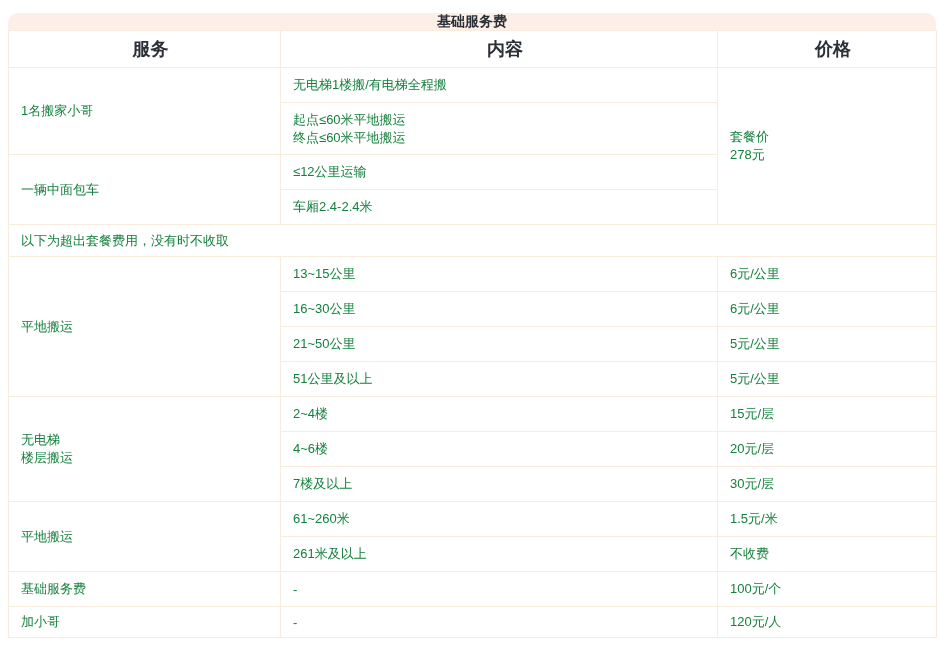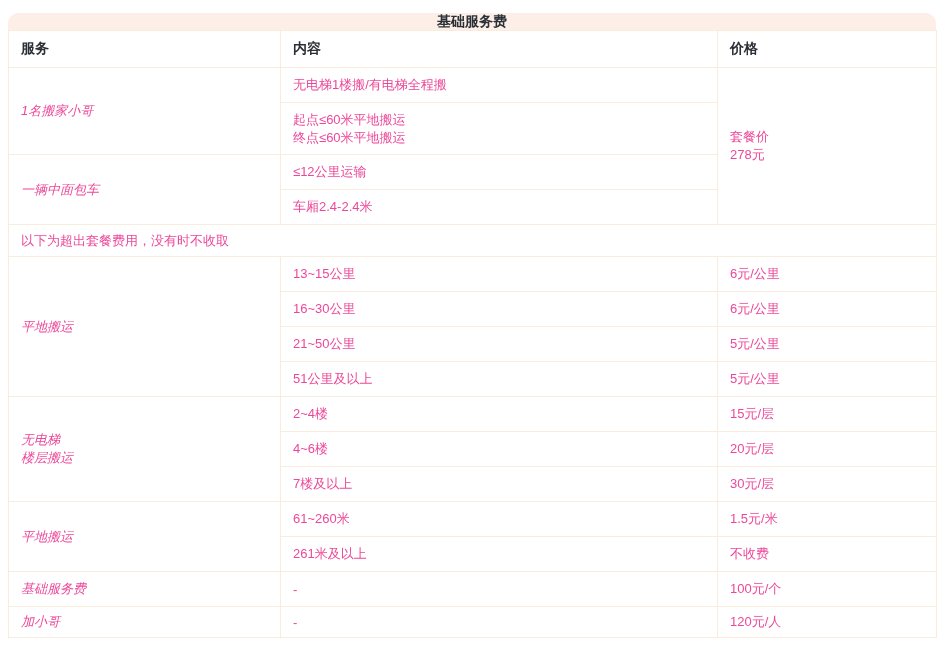--- a/index.html
+++ b/index.html
@@ -34,41 +34,42 @@
     width: 928px;
     border-collapse: collapse;
     table-layout: fixed;
   }
   table.price-table td, table.price-table th {
     border: 1px solid #f8ecdd;
     padding: 0 0 0 12px;
     vertical-align: middle;
     text-align: left;
     font-size: 13px;
-    color: #ec4899;
+    color: #15803d;
     white-space: pre-line;
     overflow: hidden;
   }
   table.price-table th {
-    font-size: 14px;
+    font-size: 18px;
     font-weight: bold;
     color: #2b2f36;
     background: #ffffff;
     height: 36px;
+    text-align: center;
   }
   tr.row { height: 35px; }
   tr.row-double { height: 52px; }
   tr.row-note { height: 32px; }
   tr.row-last { height: 31px; }
   td.note-cell {
     text-align: center;
     padding: 0;
     color: #ef833d;
   }
-  td.service-cell { background: #ffffff; font-style: italic; }
+  td.service-cell { background: #ffffff; }
   td.price-cell { background: #ffffff; }
 </style>
 </head>
 <body>
 
 <div class="table-wrap">
 
   <div class="title-band">
     <span class="title-text">基础服务费</span>
   </div>

